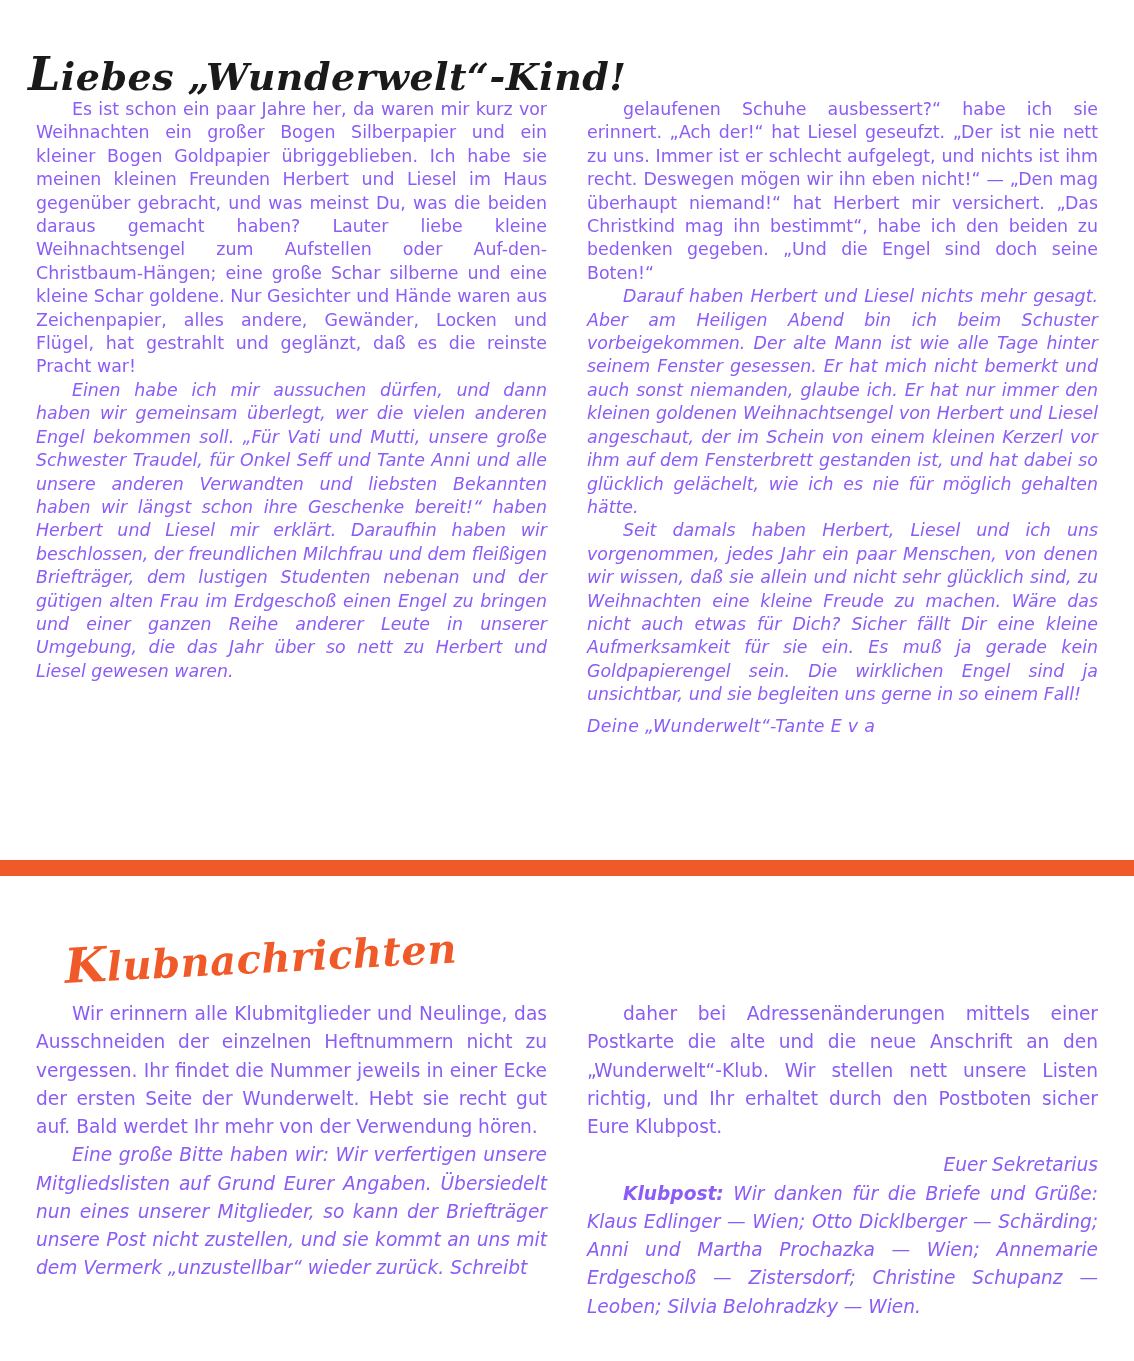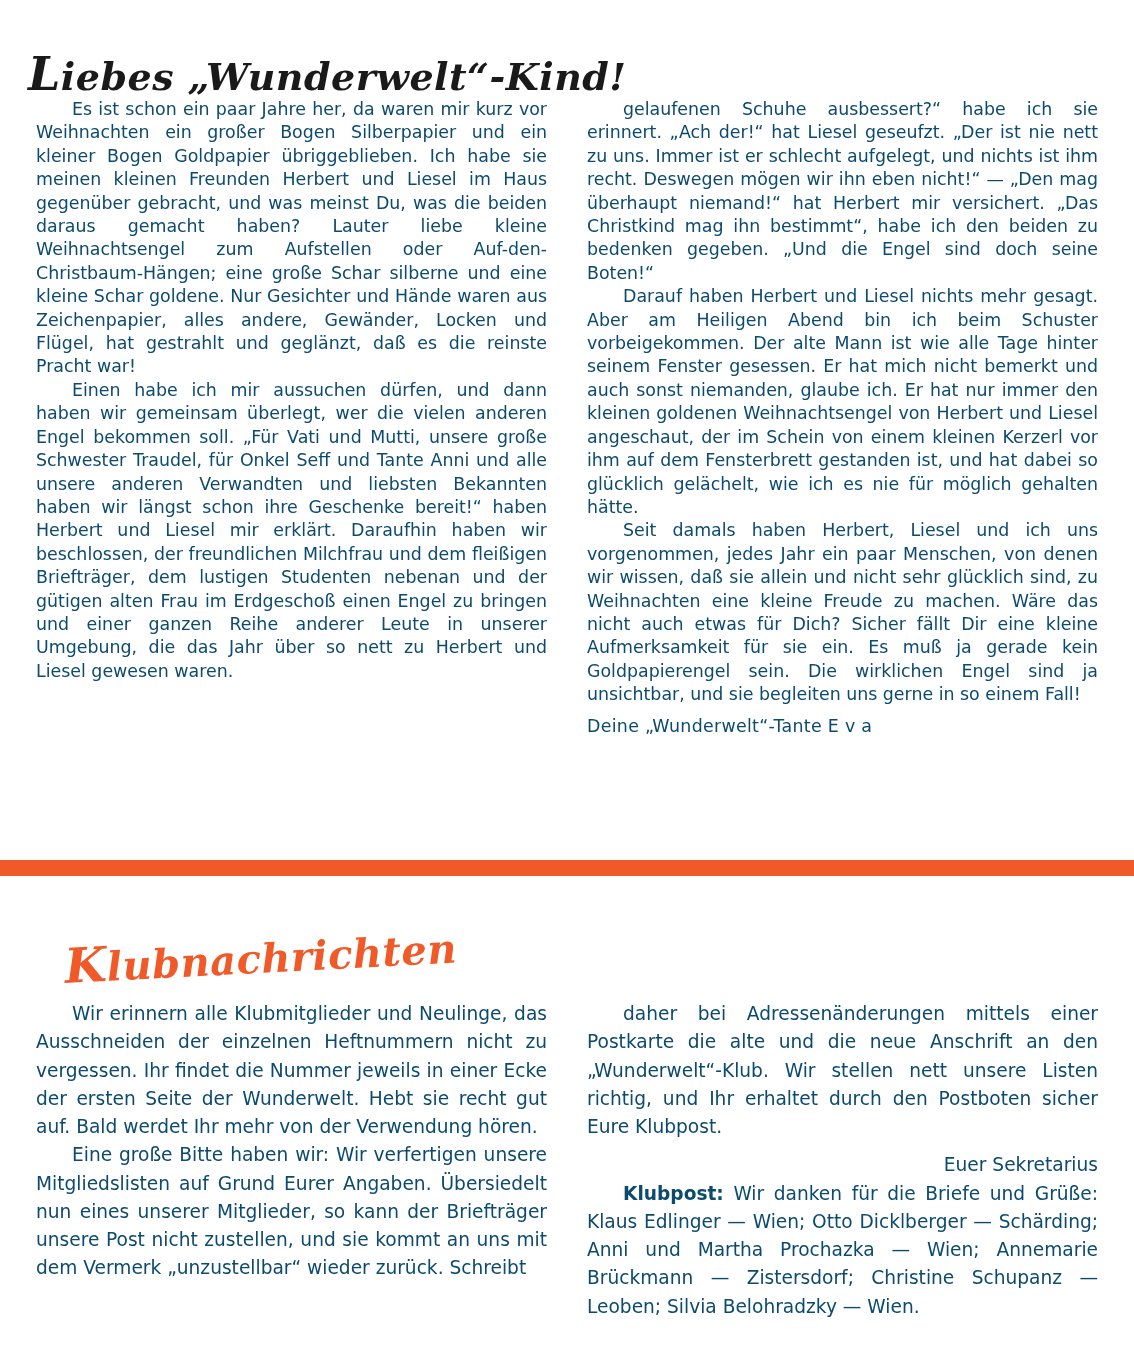--- a/index.html
+++ b/index.html
@@ -54,25 +54,26 @@
   .col {
     width: 511px;
   }
   .col p {
     margin: 0 0 0 0;
     font-family: "DejaVu Sans", sans-serif;
     font-size: 17.4px;
     line-height: 1.345;
     text-align: justify;
     text-indent: 36px;
-    color: #0c4a6e;
+    color: #8b5cf6;
     hyphens: manual;
   }
   .col p + p {
     margin-top: 0px;
+    font-style: italic;
   }
   .signature {
     text-align: right;
     text-indent: 0 !important;
     margin-top: 8px !important;
     letter-spacing: 0.3px;
   }
 
   
   #divider {
@@ -147,17 +148,17 @@
   <h2 id="club-title" class="script-title"><span class="cap">K</span><span>lubnachrichten</span></h2>
 
   <div class="club-columns">
     <div class="col">
       <p>Wir erinnern alle Klubmitglieder und Neulinge, das Ausschneiden der einzelnen Heftnummern nicht zu vergessen. Ihr findet die Nummer jeweils in einer Ecke der ersten Seite der Wunderwelt. Hebt sie recht gut auf. Bald werdet Ihr mehr von der Verwendung hören.</p>
       <p>Eine große Bitte haben wir: Wir verfertigen unsere Mitgliedslisten auf Grund Eurer Angaben. Übersiedelt nun eines unserer Mitglieder, so kann der Briefträger unsere Post nicht zustellen, und sie kommt an uns mit dem Vermerk „unzustellbar“ wieder zurück. Schreibt</p>
     </div>
     <div class="col">
       <p>daher bei Adressenänderungen mittels einer Postkarte die alte und die neue Anschrift an den „Wunderwelt“-Klub. Wir stellen nett unsere Listen richtig, und Ihr erhaltet durch den Postboten sicher Eure Klubpost.</p>
       <p class="club-sign">Euer Sekretarius</p>
-      <p><span class="klubpost-label">Klubpost:</span><span> Wir danken für die Briefe und Grüße: Klaus Edlinger — Wien; Otto Dicklberger — Schärding; Anni und Martha Prochazka — Wien; Annemarie Brückmann — Zistersdorf; Christine Schupanz — Leoben; Silvia Belohradzky — Wien.</span></p>
+      <p><span class="klubpost-label">Klubpost:</span><span> Wir danken für die Briefe und Grüße: Klaus Edlinger — Wien; Otto Dicklberger — Schärding; Anni und Martha Prochazka — Wien; Annemarie Erdgeschoß — Zistersdorf; Christine Schupanz — Leoben; Silvia Belohradzky — Wien.</span></p>
     </div>
   </div>
 
 </div>
 
 </body></html>

